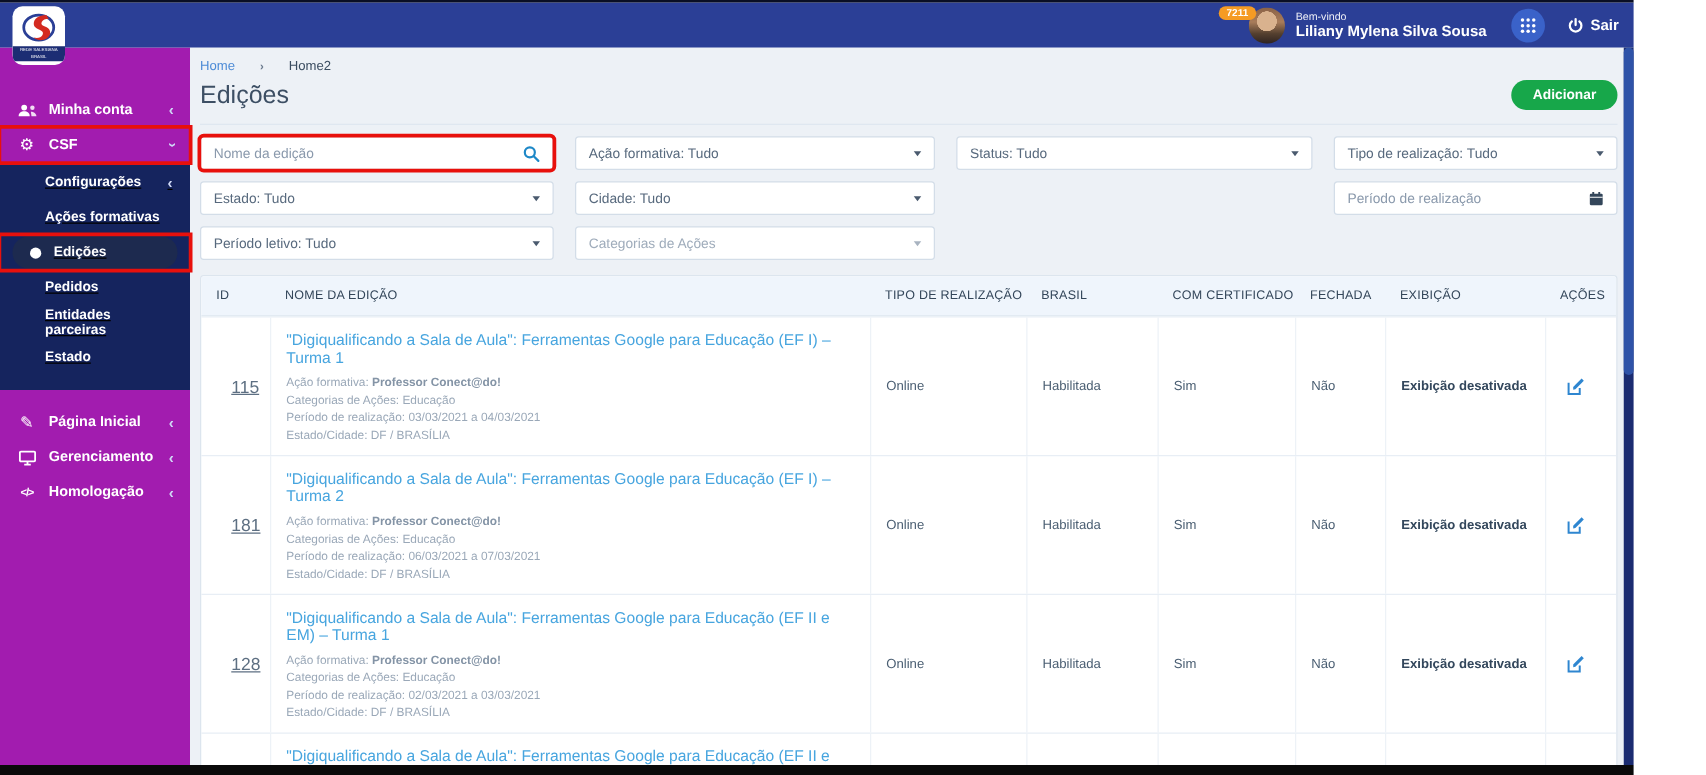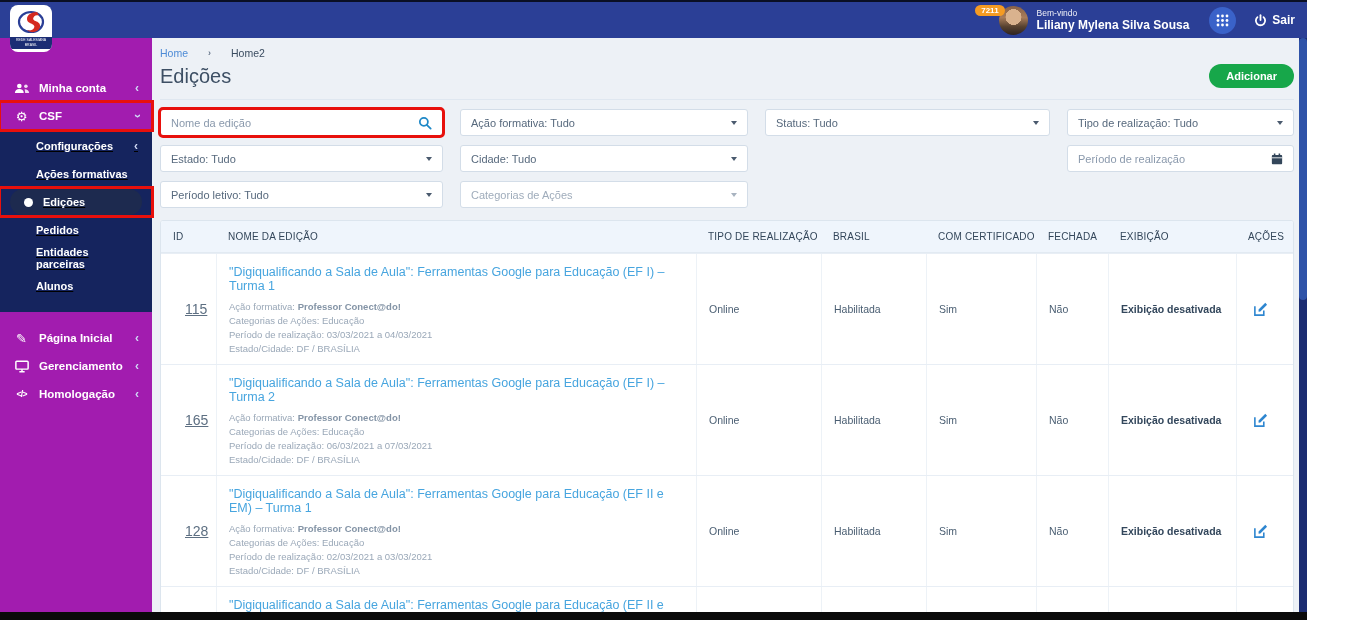--- a/index.html
+++ b/index.html
@@ -193,21 +193,21 @@
             <span>Edições</span>
           </div>
         </div>
         <div class="sub-item">
           <span>Pedidos</span>
         </div>
         <div class="sub-item">
           <span>Entidades parceiras</span>
         </div>
         <div class="sub-item">
-          <span>Alunos</span>
+          <span>Estado</span>
         </div>
       </div>
 
       <div style="height:12px"></div>
 
       <div class="side-item">
         <span class="mi glyph">✎</span>
         <span>Página Inicial</span>
         <span class="chev">‹</span>
       </div>
@@ -331,21 +331,21 @@
           <span class="act-icon">
               <svg width="15" height="15" viewBox="0 0 16 16">
                 <rect x="4.5" y="0.8" width="9" height="11" rx="1" fill="#2E86D0"></rect>
                 <rect x="2" y="3.8" width="9" height="11.4" rx="1" fill="#2E86D0" stroke="#fff" stroke-width="1.1"></rect>
               </svg>
             </span>
         </div>
       </div>
 
       <div class="tgrid trow">
-        <div class="td td-id">165</div>
+        <div class="td td-id">181</div>
         <div class="td td-nome">
           <a class="row-title">"Digiqualificando a Sala de Aula": Ferramentas Google para Educação (EF I) – Turma 2</a>
           <div class="meta"><span>Ação formativa:</span> <b>Professor Conect@do!</b></div>
           <div class="meta"><span>Categorias de Ações:</span> <span>Educação</span></div>
           <div class="meta"><span>Período de realização:</span> <span>06/03/2021 a 07/03/2021</span></div>
           <div class="meta"><span>Estado/Cidade:</span> <span>DF / BRASÍLIA</span></div>
         </div>
         <div class="td">Online</div>
         <div class="td">Habilitada</div>
         <div class="td">Sim</div>

